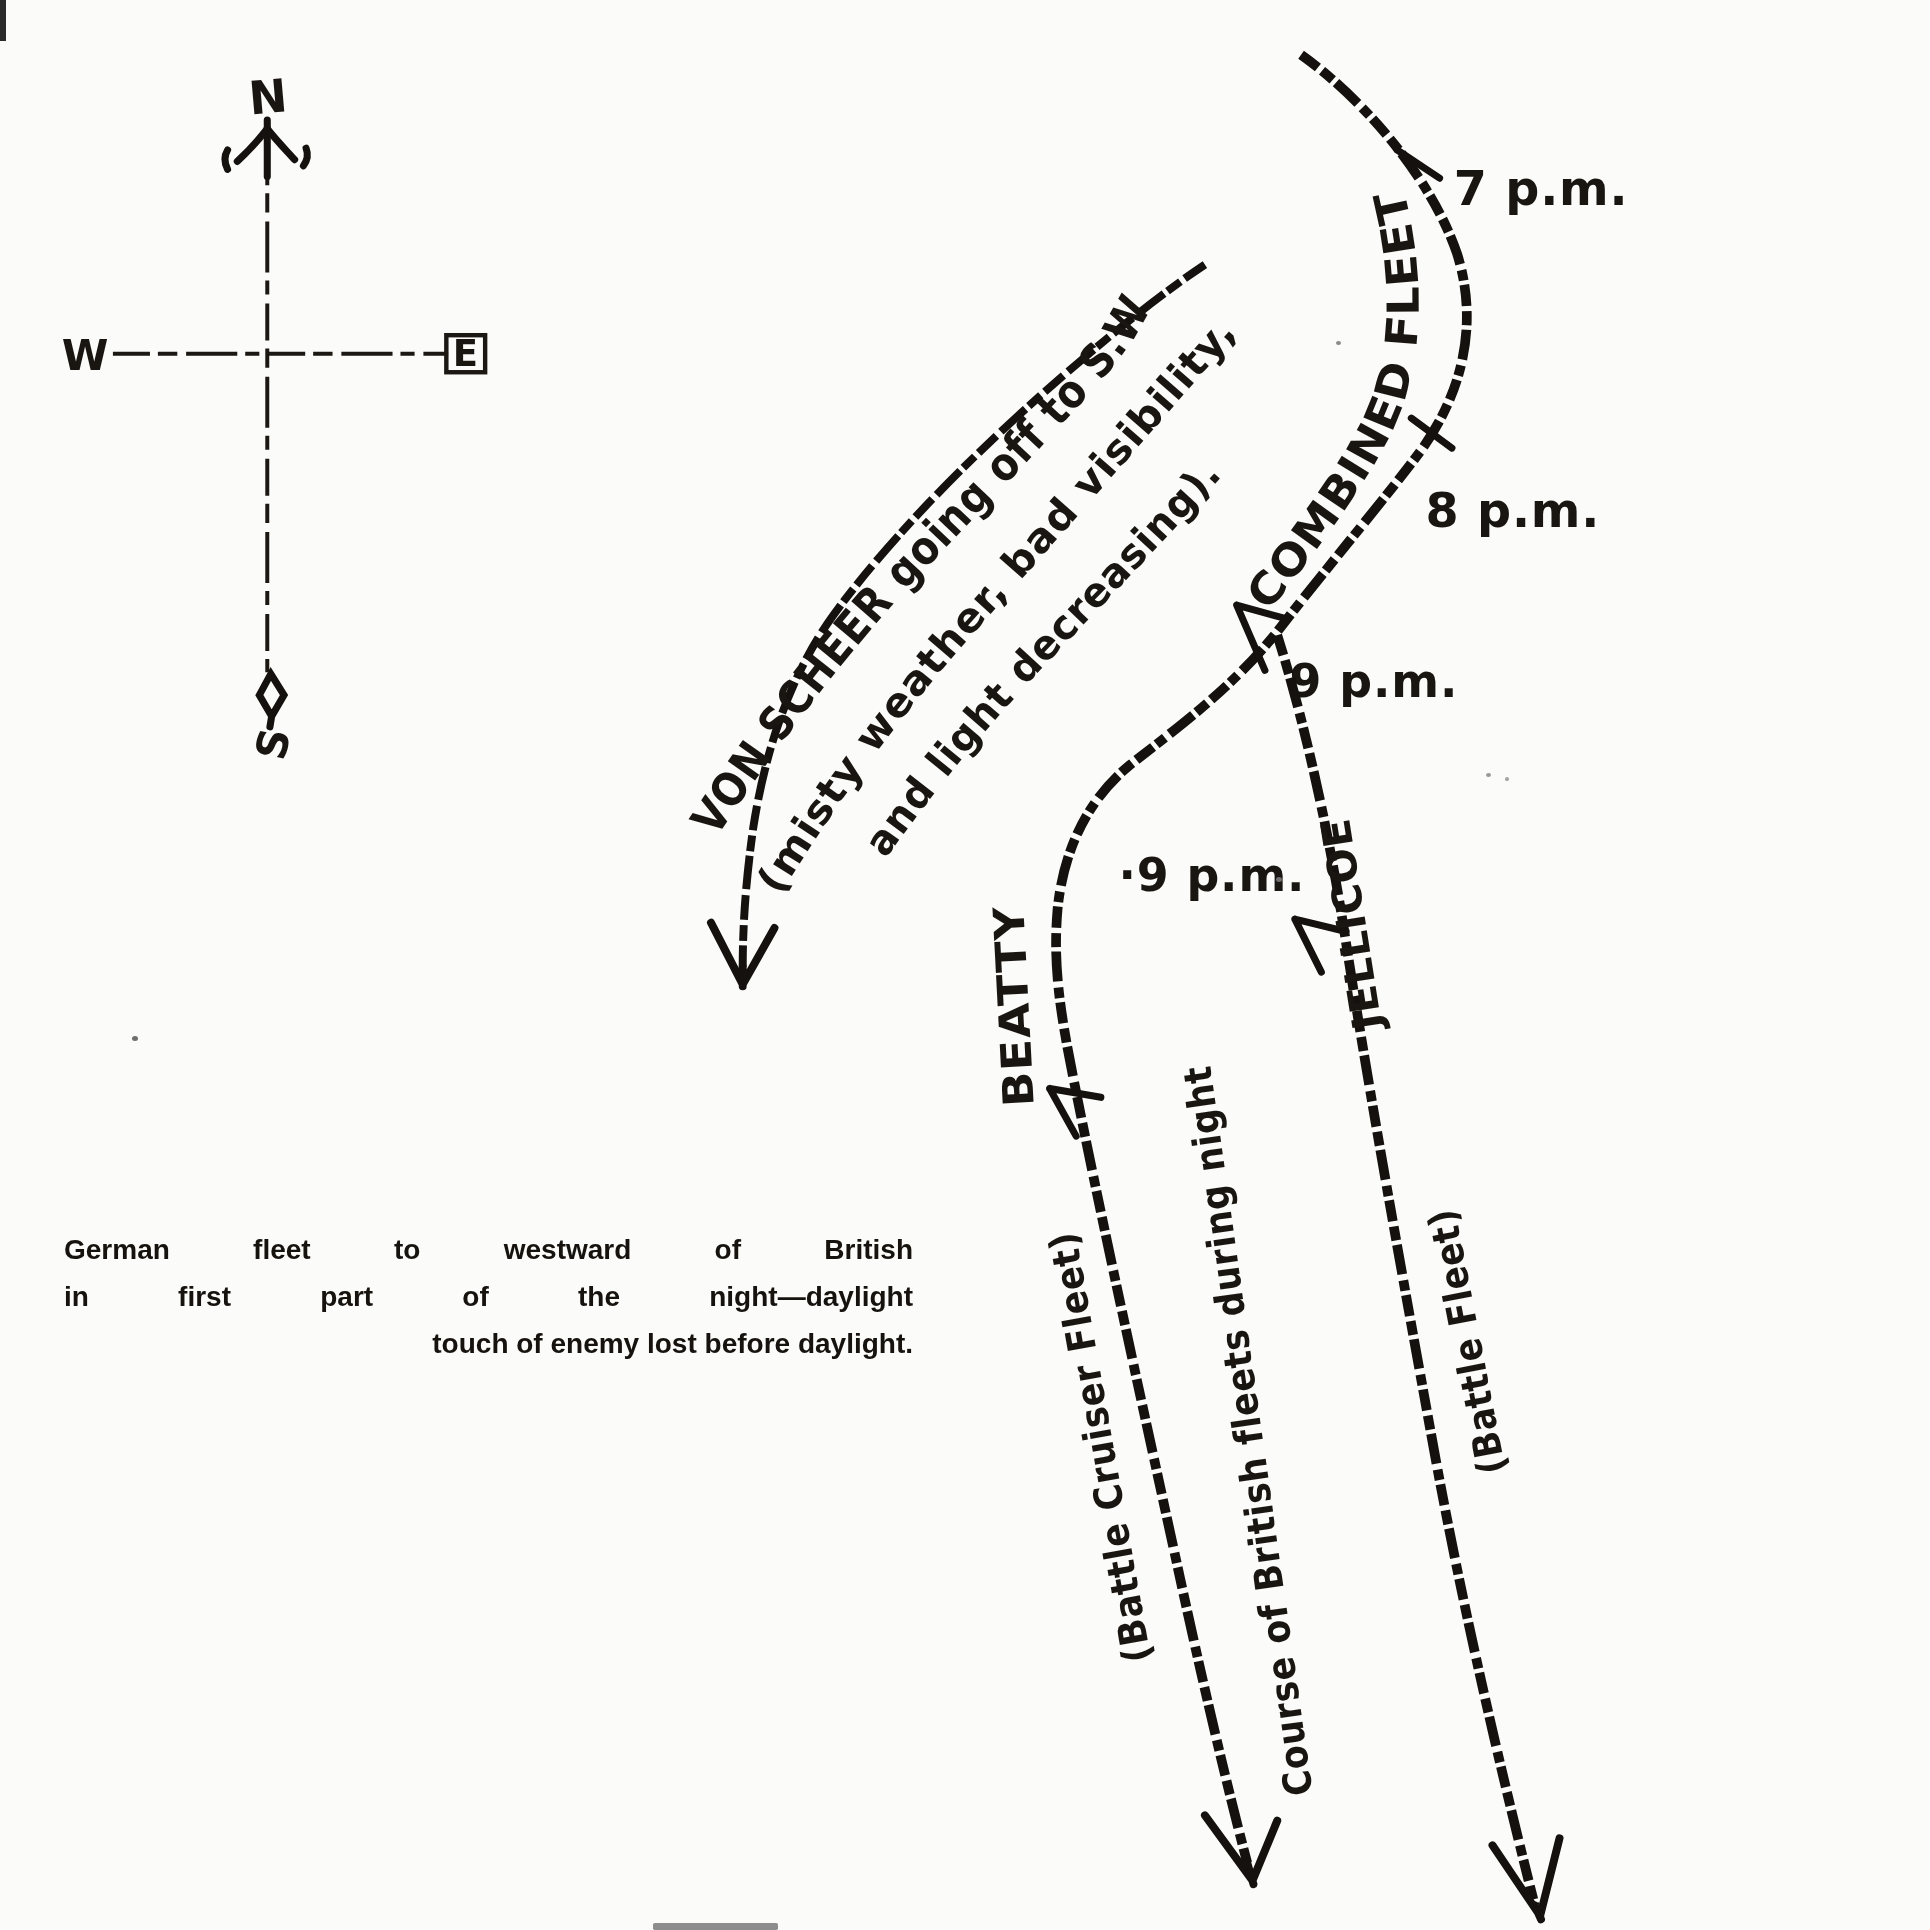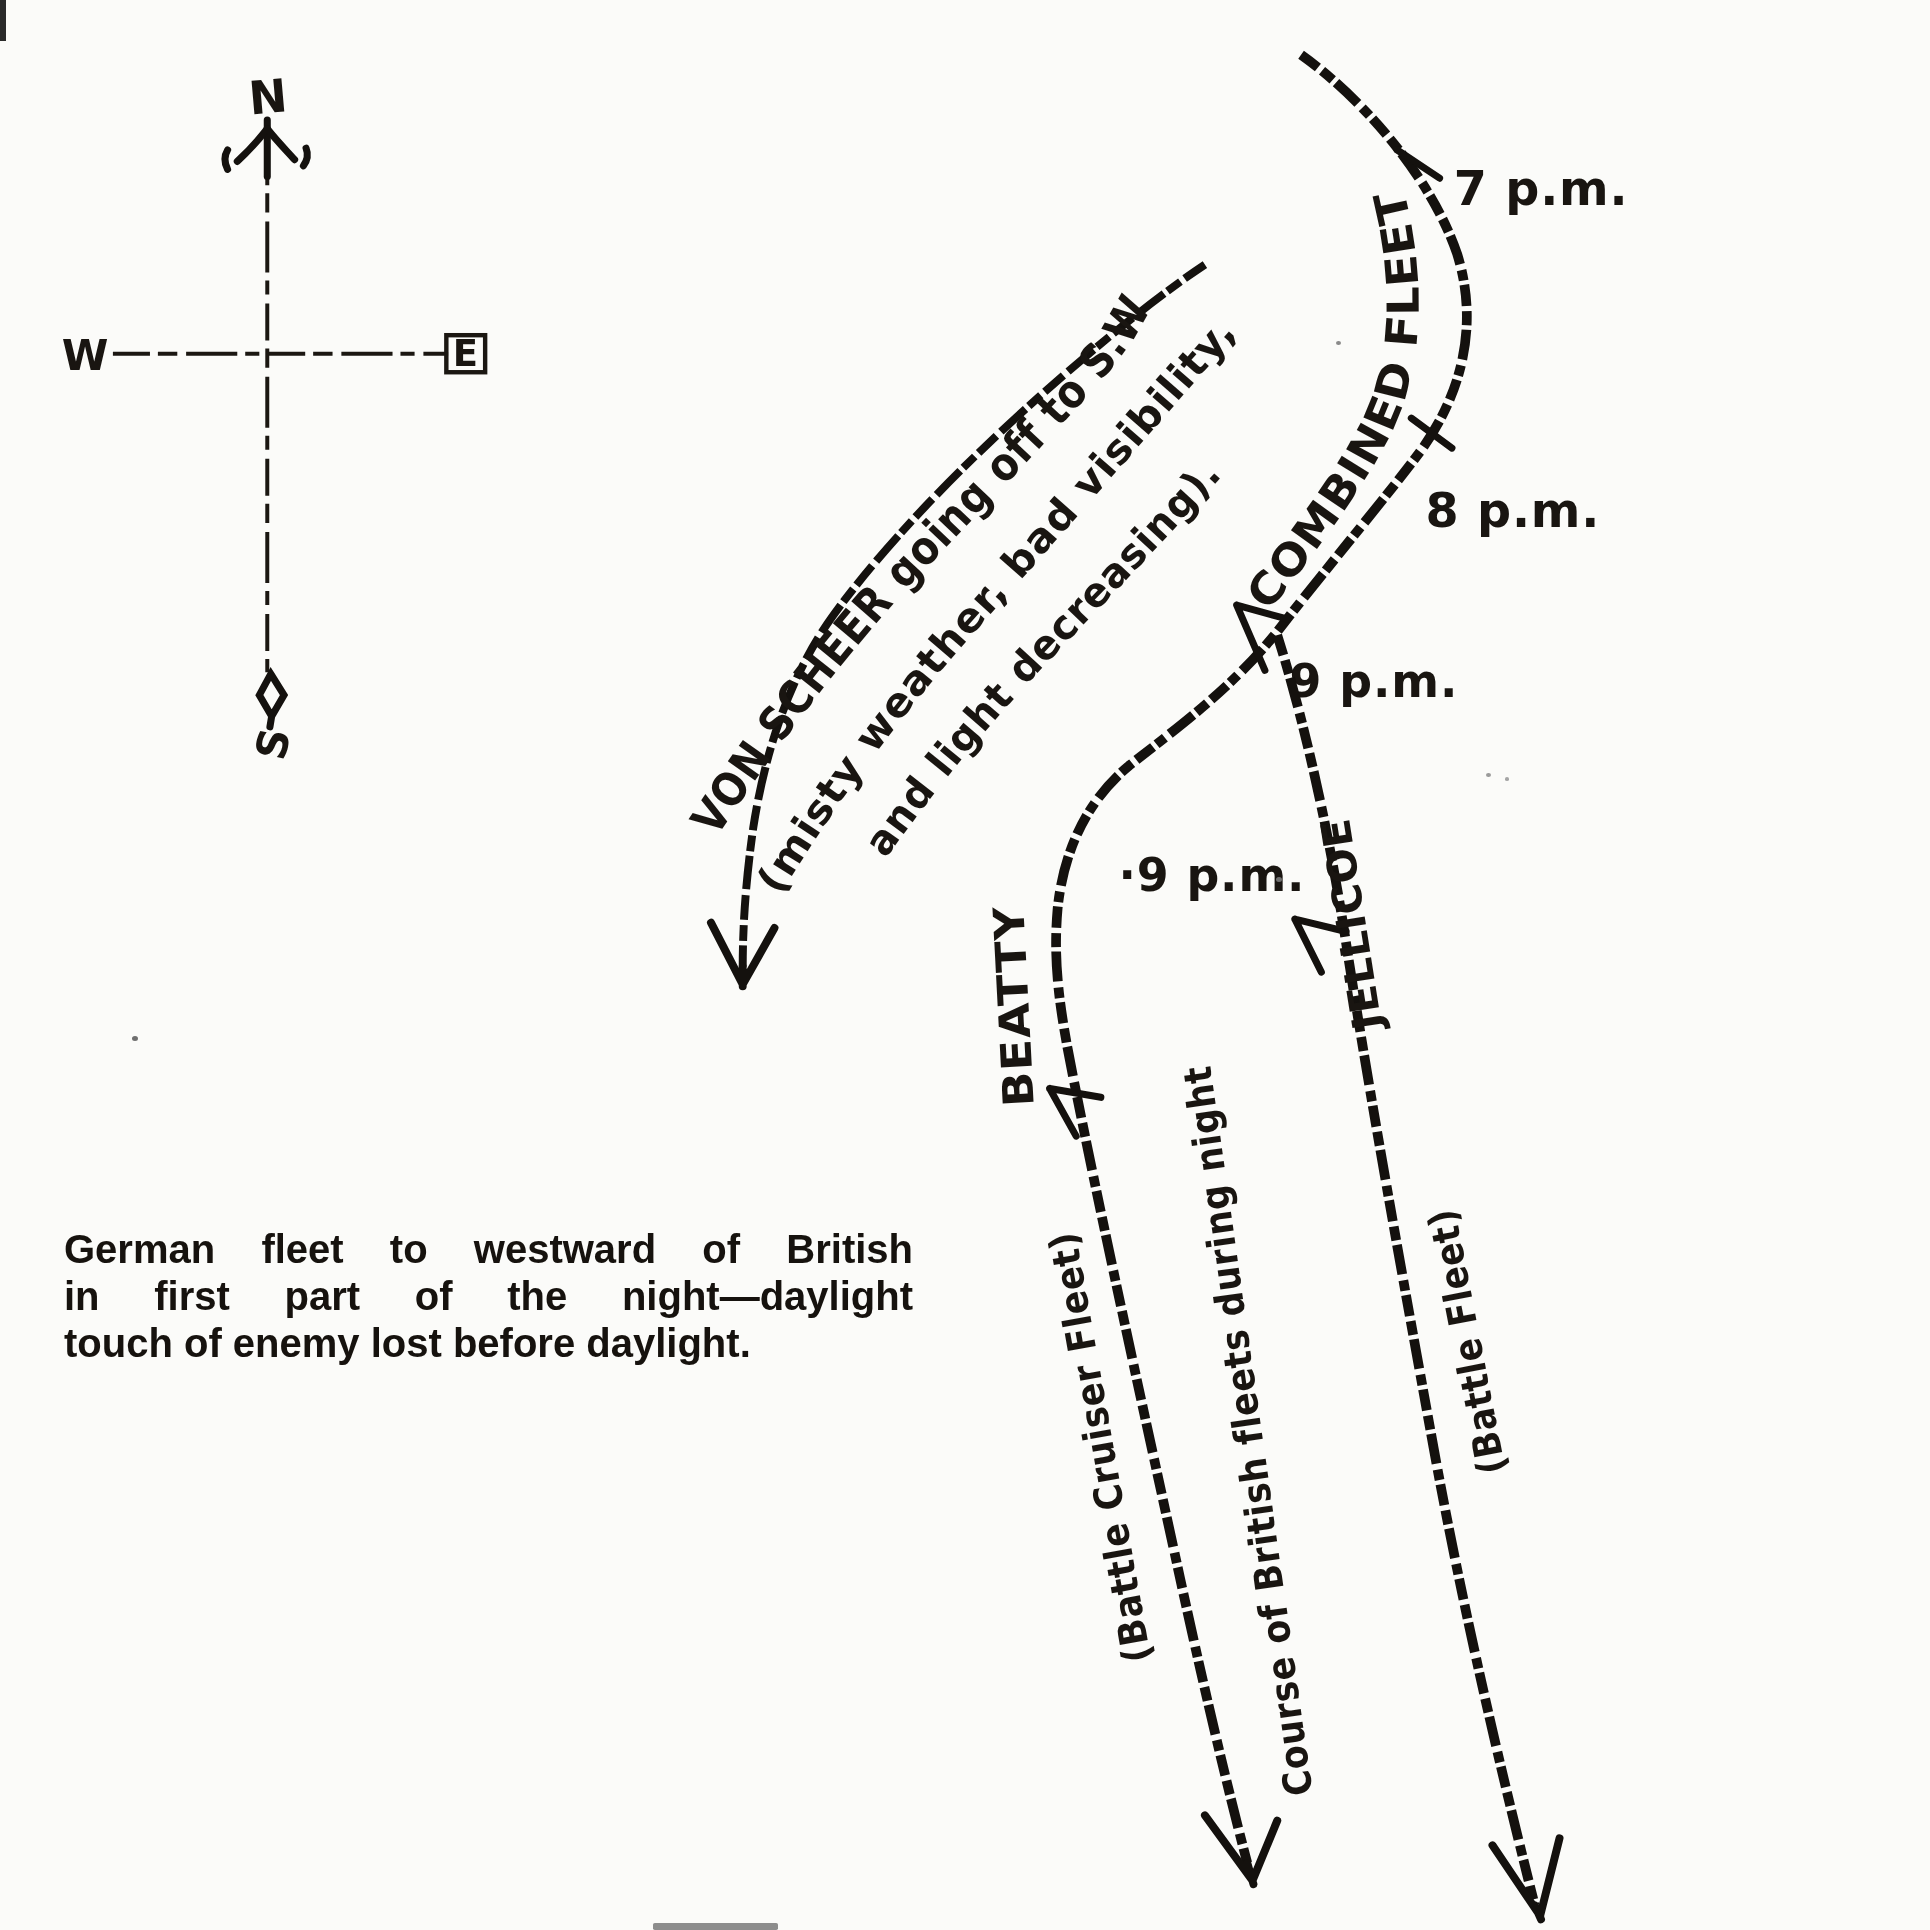--- a/index.html
+++ b/index.html
@@ -15,24 +15,24 @@
   .track-main{stroke-width:11;stroke-dasharray:24 6 16 5 34 7 12 5;}
   .track-german{stroke-width:9;stroke-dasharray:28 6 18 5 38 7;}
   .compass-line{fill:none;stroke:#1b1712;stroke-width:4.5;stroke-dasharray:42 9 22 10 58 9 16 10;}
   .tick{fill:none;stroke:#14110e;stroke-width:8;stroke-linecap:round;}
   .arrowhead{fill:none;stroke:#14110e;stroke-width:9;stroke-linecap:round;}
   .lbl{font-family:"DejaVu Sans","Liberation Sans",sans-serif;font-weight:700;fill:#191511;letter-spacing:1px;}
   .guide{fill:none;stroke:none;}
   .caption{
     position:absolute;left:64px;top:1226px;width:849px;
     font-family:"Liberation Sans","DejaVu Sans",sans-serif;
-    font-weight:700;font-size:40px;line-height:47px;color:#16120e;
+    font-weight:700;font-size:28px;line-height:47px;color:#16120e;
   }
   .caption .jline{text-align:justify;text-align-last:justify;}
-  .caption .lastline{text-align:left;}
+  .caption .lastline{text-align:right;}
   .artifact-bar{position:absolute;left:653px;top:1923px;width:125px;height:7px;background:#8d8d8d;border-radius:1.8px;}
   .artifact-corner{position:absolute;left:0;top:0;width:6.2px;height:41px;background:#2a2a2a;}
   .speck{position:absolute;border-radius:50%;background:#6f6f6f;}
 </style>
 </head>
 <body>
 
 <div class="page">
 
   <svg width="1930" height="1930" viewBox="0 0 2188 2188">

